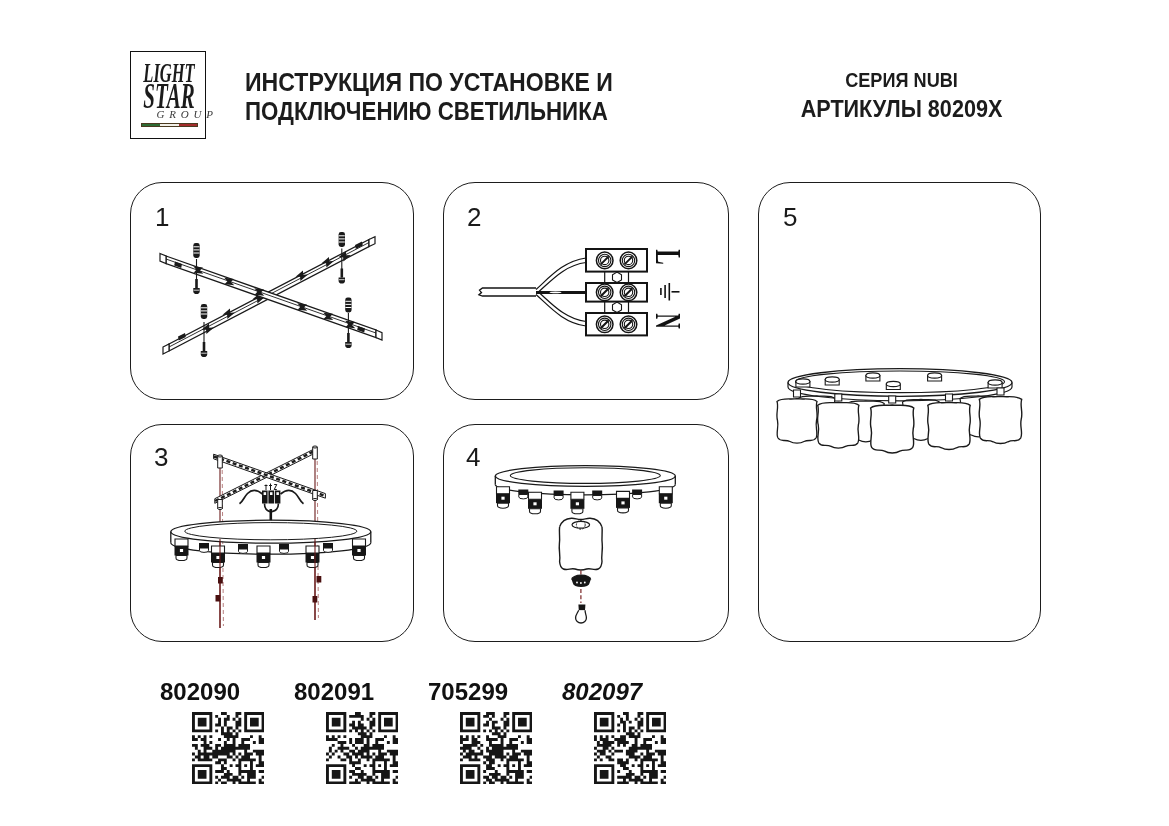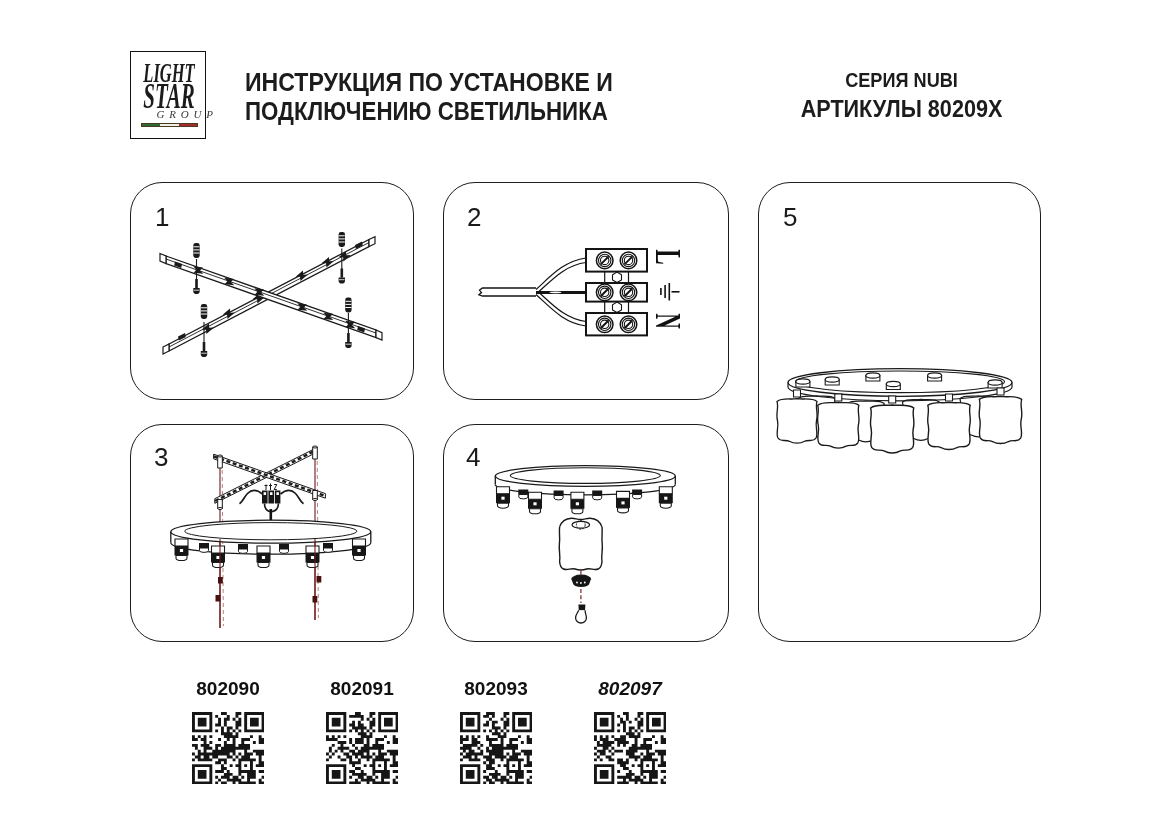--- a/index.html
+++ b/index.html
@@ -1,21 +1,21 @@
 <!DOCTYPE html>
 <html><head>
 <meta charset="utf-8">
 <style>
 html,body{margin:0;padding:0;}
 body{width:1169px;height:826px;background:#ffffff;position:relative;overflow:hidden;
      font-family:"Liberation Sans",sans-serif;-webkit-font-smoothing:antialiased;}
 .abs{position:absolute;}
 .panel{position:absolute;border:1.6px solid #1d1d1d;border-radius:32px;background:#fff;}
 .stepnum{position:absolute;font-size:26px;color:#1a1a1a;line-height:26px;}
-.qrlabel{position:absolute;font-size:19px;font-weight:bold;color:#111;text-align:center;width:136px;}
+.qrlabel{position:absolute;font-size:24px;font-weight:bold;color:#111;width:136px;}
 </style>
 </head>
 <body>
 
 <div class="abs" id="logo" style="left:130px;top:51px;width:74px;height:86px;border:1.9px solid #111;font-style:italic;">
   <div class="abs" style="left:38.3px;top:6.5px;width:0;overflow:visible;">
     <div style="position:absolute;left:-46px;top:0;width:92px;text-align:center;font-family:'Liberation Serif',serif;font-weight:bold;font-size:27.5px;line-height:27.5px;color:#1b1b1b;transform:scaleX(0.60);transform-origin:center top;">LIGHT</div>
   </div>
   <div class="abs" style="left:38.3px;top:26.6px;width:0;overflow:visible;">
     <div style="position:absolute;left:-46px;top:0;width:92px;text-align:center;font-family:'Liberation Serif',serif;font-weight:bold;font-size:35px;line-height:35px;color:#1b1b1b;transform:scaleX(0.60);transform-origin:center top;">STAR</div>
@@ -39,21 +39,21 @@
 <div class="panel" id="p5" style="left:758px;top:182px;width:280.5px;height:457.5px;"></div>
 
 <div class="stepnum" style="left:155px;top:204px;">1</div>
 <div class="stepnum" style="left:467px;top:204px;">2</div>
 <div class="stepnum" style="left:154px;top:444px;">3</div>
 <div class="stepnum" style="left:466px;top:444px;">4</div>
 <div class="stepnum" style="left:783px;top:204px;">5</div>
 
 <div class="qrlabel" style="left:160px;top:678px;">802090</div>
 <div class="qrlabel" style="left:294px;top:678px;">802091</div>
-<div class="qrlabel" style="left:428px;top:678px;">802093</div>
+<div class="qrlabel" style="left:428px;top:678px;">705299</div>
 <div class="qrlabel" style="left:562px;top:678px;font-style:italic;">802097</div>
 
 <svg class="abs" style="left:130px;top:182px;" width="281" height="214" viewBox="0 0 281 214" fill="none" stroke="#1a1a1a">
 <defs>
 <g id="dowel">
   <rect x="-3.2" y="0" width="6.4" height="15" rx="2.4" fill="#1a1a1a" stroke="none"></rect>
   <g stroke="#fff" stroke-width="1">
   <line x1="-3" y1="3.8" x2="3" y2="3.8"></line>
   <line x1="-3" y1="6.9" x2="3" y2="6.9"></line>
   <line x1="-3" y1="10" x2="3" y2="10"></line>

